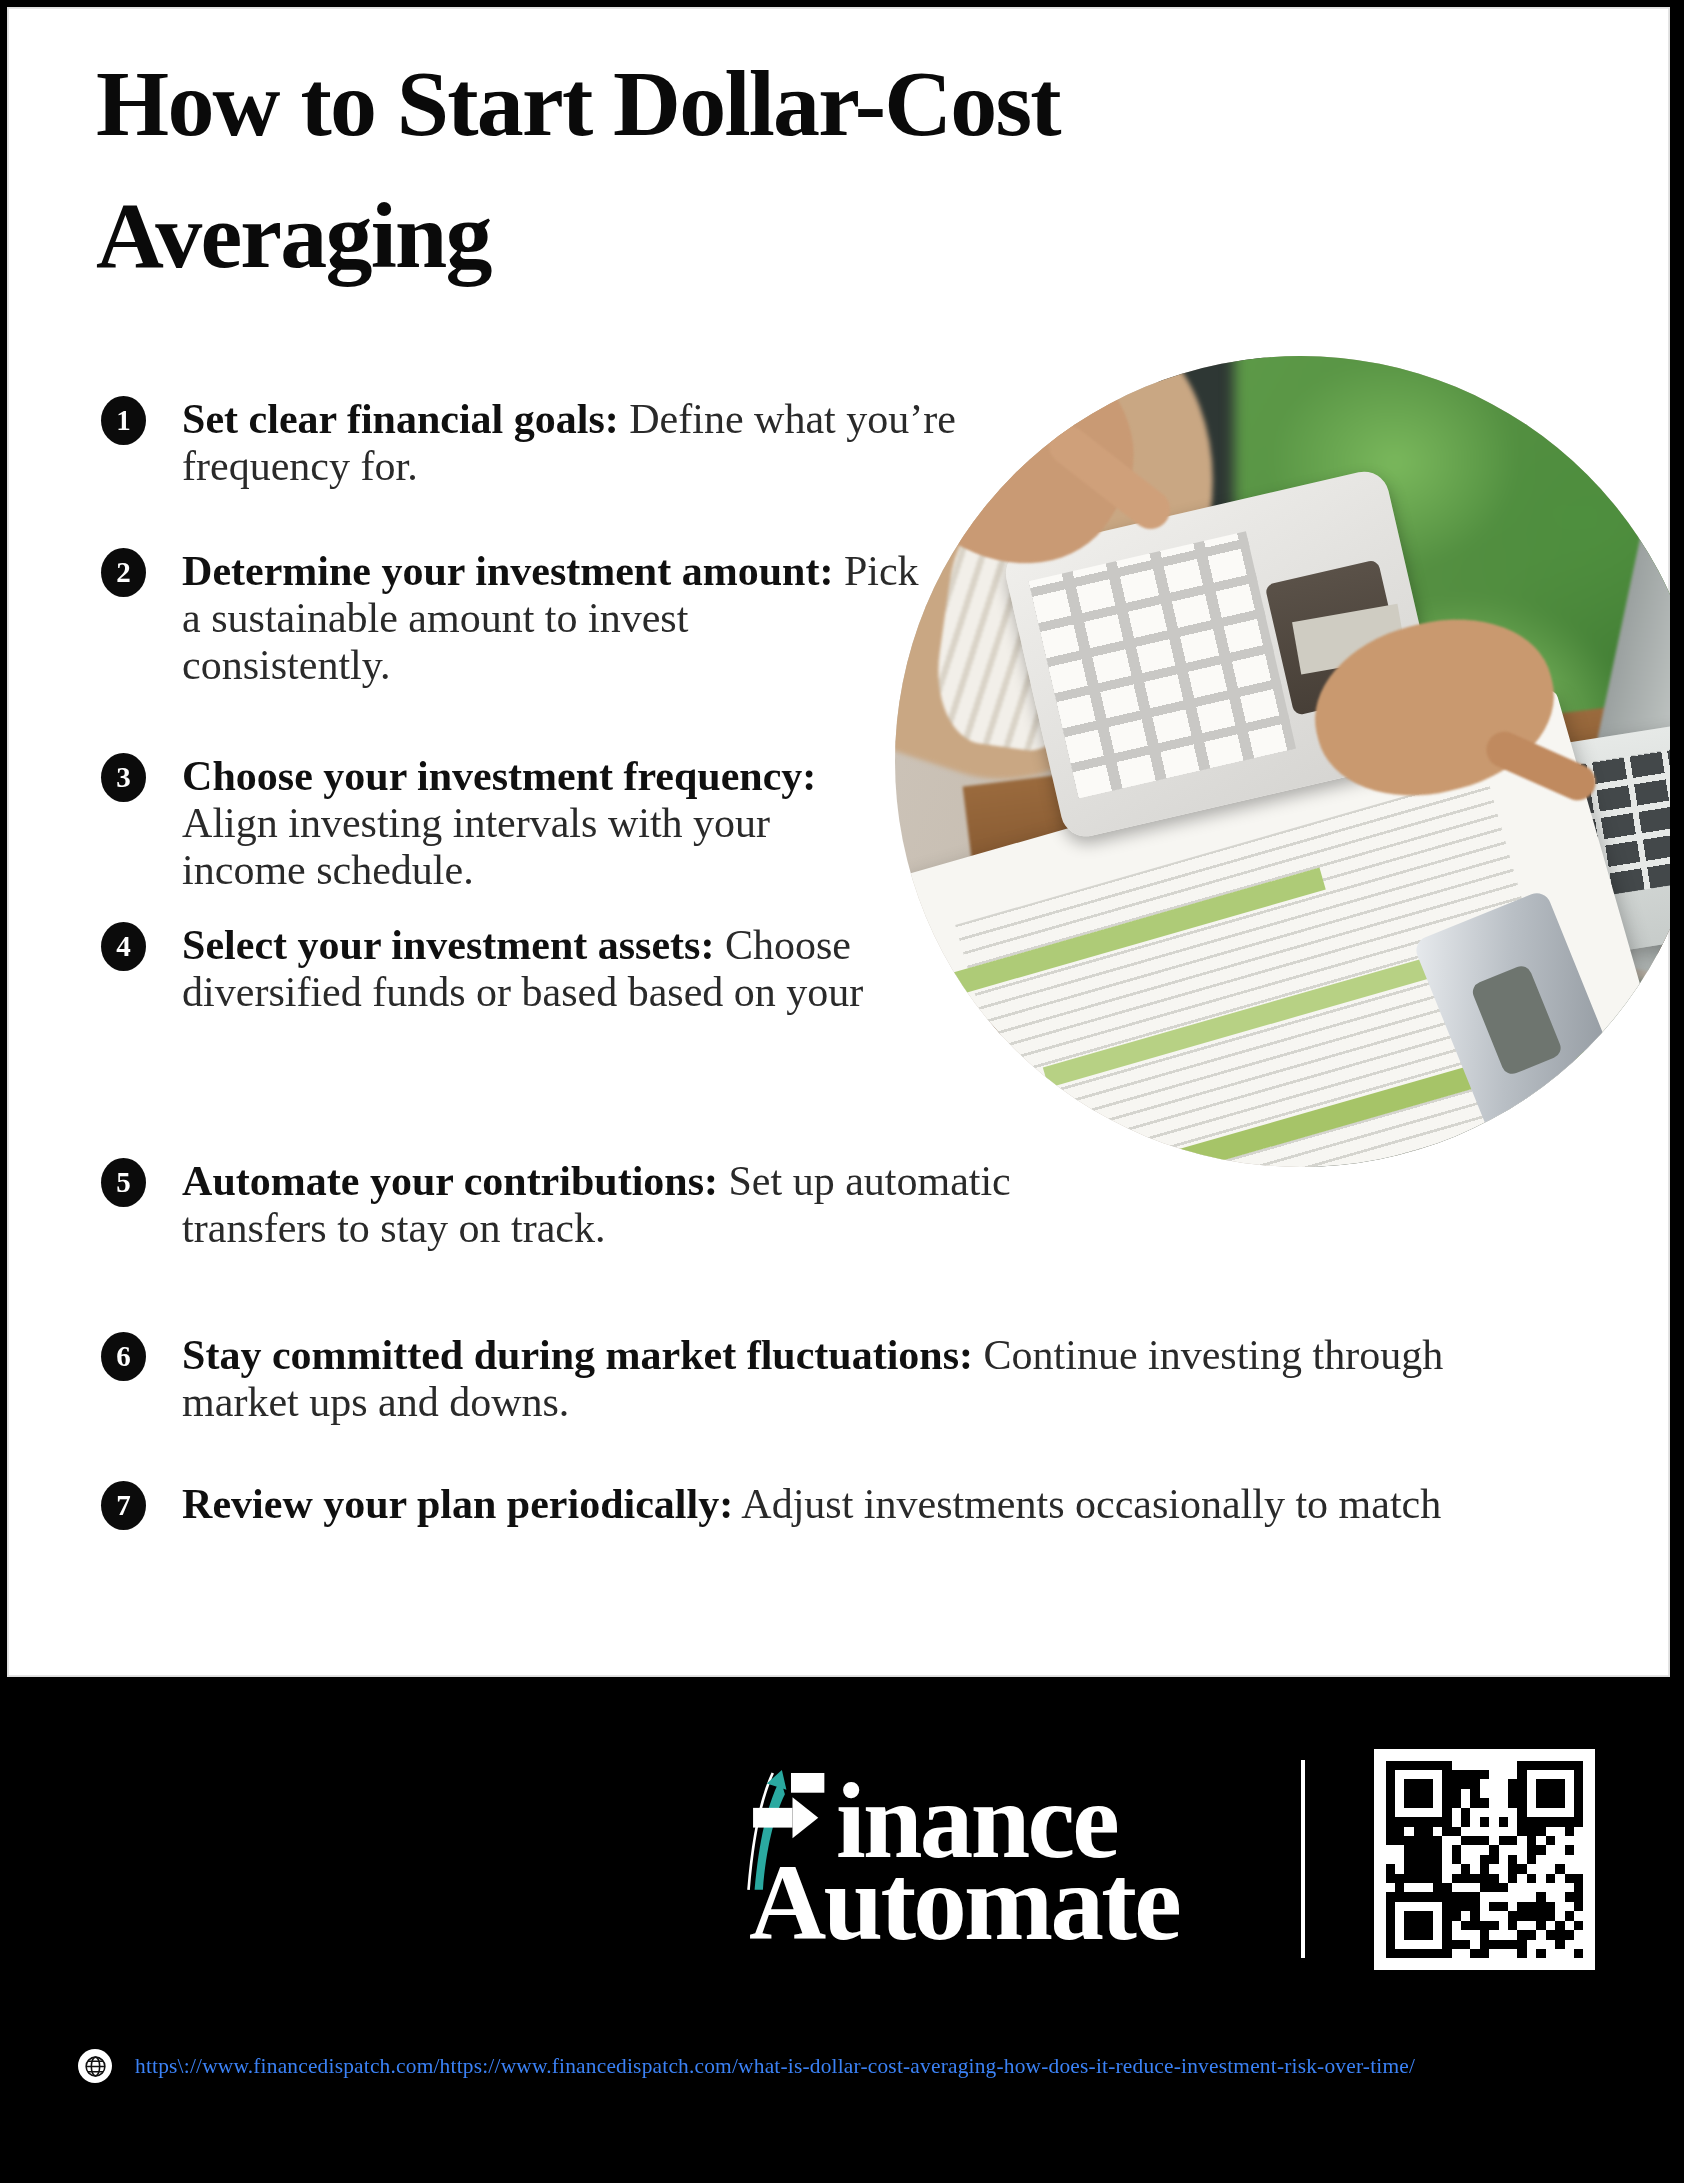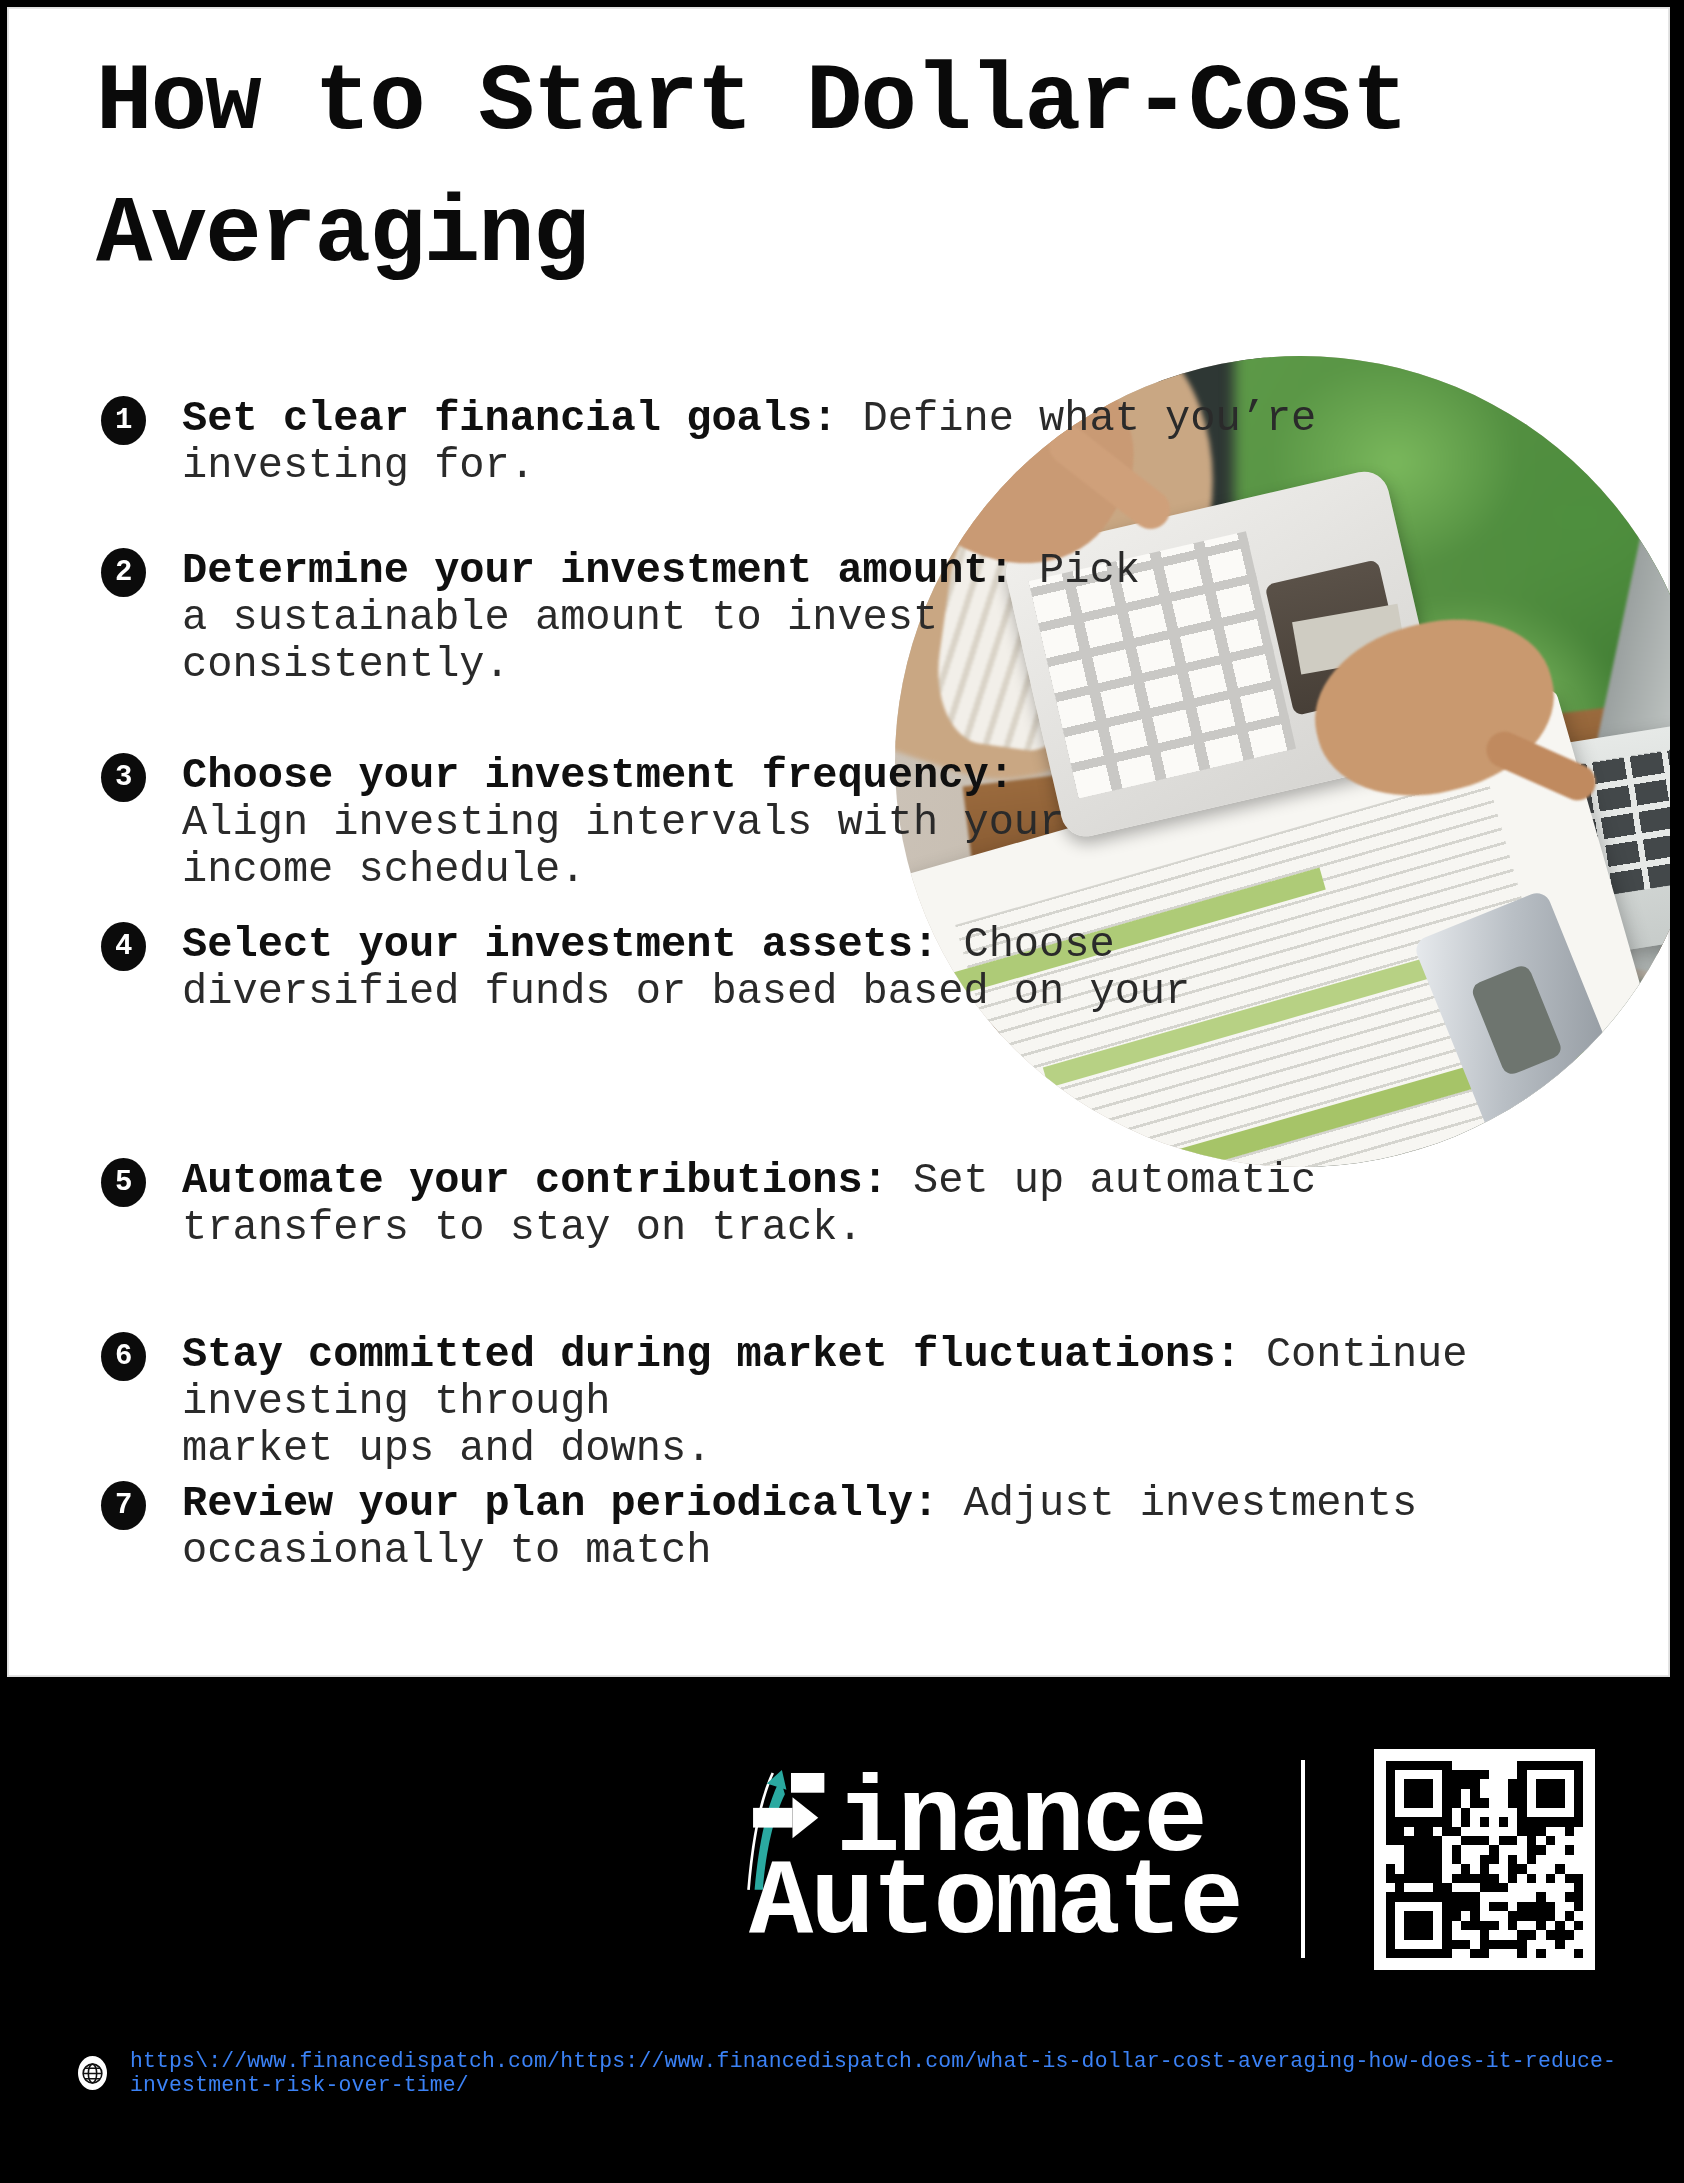--- a/index.html
+++ b/index.html
@@ -1,17 +1,17 @@
 <!DOCTYPE html>
 <html style="font-size:14.3px"><head>
 <meta charset="utf-8">
 <style>
   html,body{margin:0;padding:0;background:#444;}
   .page{position:relative;width:1684px;height:2183px;background:#000;overflow:hidden;
-        font-family:Liberation Mono, monospace;}
+        font-family:Liberation Serif, serif;}
   
   .content{position:absolute;left:7.1px;top:7.1px;width:1663px;height:1670px;background:#ffffff;
            overflow:hidden;box-shadow:inset 0 0 0 1.8px #dedede;}
   .title{position:absolute;left:89px;top:30px;font-size:94px;line-height:132px;
          font-weight:700;letter-spacing:-1.8px;color:#0a0a0a;}
   
   .step{position:absolute;left:94px;display:flex;align-items:flex-start;}
   .bullet{flex:0 0 auto;width:45px;height:49px;border-radius:50%;background:#0b0b0b;color:#fff;
           display:flex;align-items:center;justify-content:center;font-size:29px;font-weight:700;}
   .step-text{margin-left:36px;font-size:42px;line-height:47px;color:#2a2a2a;}
@@ -132,21 +132,21 @@
       <div class="ph-hand-point"></div>
       <div class="ph-finger"></div>
       <div class="ph-hand-type"></div>
       <div class="ph-finger2"></div>
     </div>
 
     <div class="step s1">
       <div class="bullet">1</div>
       <div class="step-text">
         <div><span class="b">Set clear financial goals:</span><span> Define what you’re</span></div>
-        <div><span class="b"></span><span>investing for.</span></div>
+        <div><span class="b"></span><span>frequency for.</span></div>
       </div>
     </div>
 
     <div class="step s2">
       <div class="bullet">2</div>
       <div class="step-text">
         <div><span class="b">Determine your investment amount:</span><span> Pick</span></div>
         <div><span class="b"></span><span>a sustainable amount to invest</span></div>
         <div><span class="b"></span><span>consistently.</span></div>
       </div>

